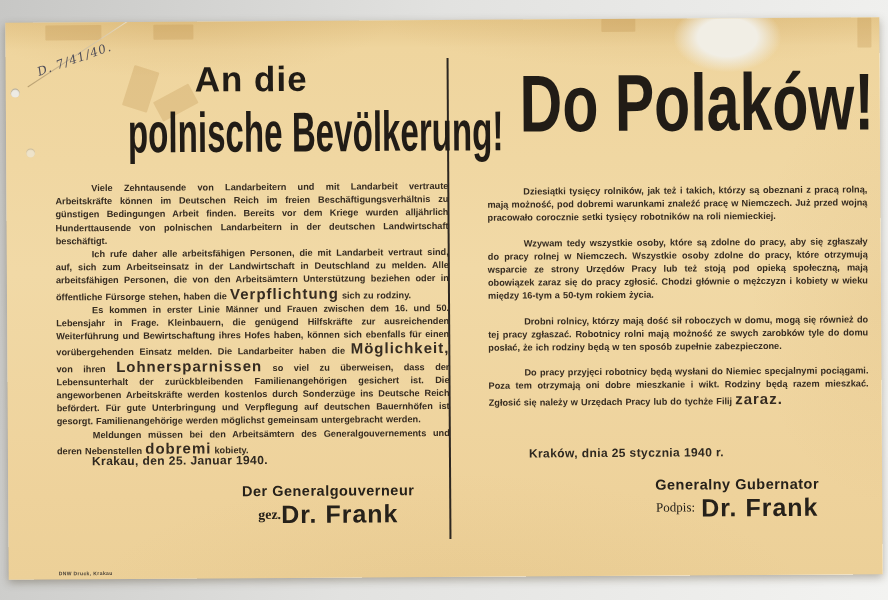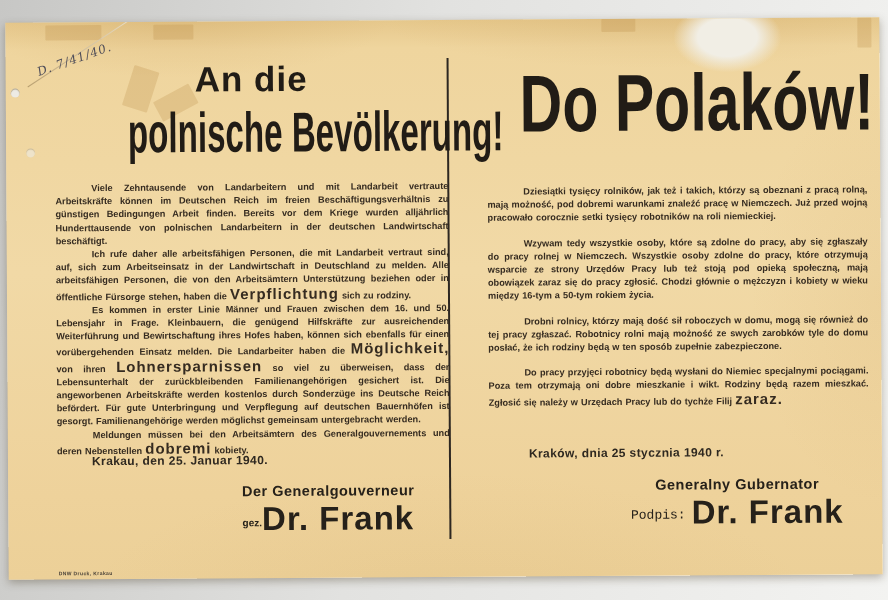--- a/index.html
+++ b/index.html
@@ -61,24 +61,24 @@
 
   .date-line{position:absolute;font-size:12px;font-weight:700;letter-spacing:0.4px;color:#2e2820;}
   .date-de{left:84px;top:432px;}
   .date-pl{left:521px;top:427px;}
 
   .sig{position:absolute;text-align:center;color:#26211a;}
   .sig-de{left:200px;top:462px;width:240px;}
   .sig-pl{left:596px;top:458px;width:266px;}
   .sig-role{font-size:14.5px;font-weight:700;letter-spacing:0.5px;}
   .sig-name-line{margin-top:1px;white-space:nowrap;}
-  .sig-prefix-de{font-size:10px;font-weight:700;vertical-align:4px;margin-right:0;}
-  .sig-prefix-pl{font-family:Liberation Mono, monospace;font-size:13px;font-weight:400;
+  .sig-prefix-de{font-size:14px;font-weight:700;vertical-align:4px;margin-right:0;font-family:Liberation Serif, serif;}
+  .sig-prefix-pl{font-family:Liberation Serif, serif;font-size:13px;font-weight:400;
     vertical-align:5px;margin-right:6px;}
-  .sig-name{font-size:33px;font-weight:700;letter-spacing:1px;}
+  .sig-name{font-size:25px;font-weight:700;letter-spacing:1px;}
 
   .imprint{position:absolute;left:50px;top:548px;font-size:5px;font-weight:700;
     color:#4a4238;letter-spacing:0.4px;}
 </style>
 </head>
 <body>
 
 <div class="poster">
 
   <div class="tape" style="left:40px;top:3px;width:56px;height:15px;"></div>

